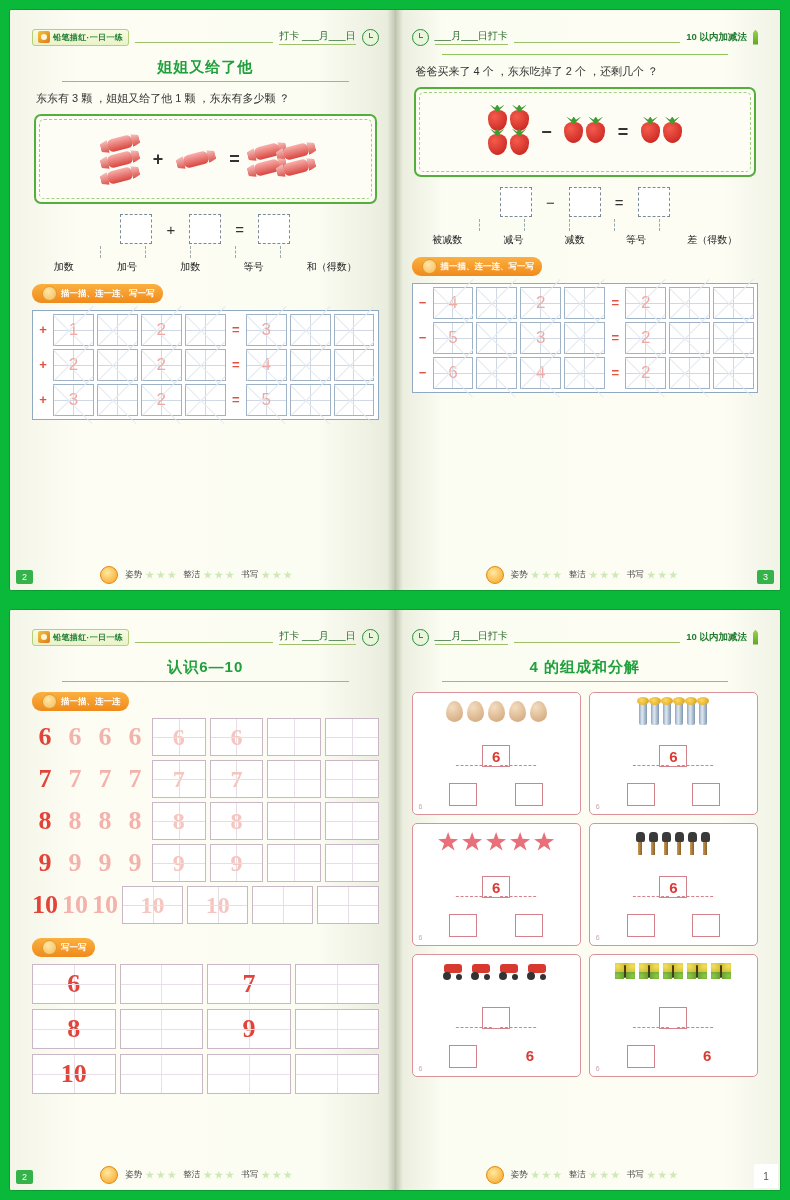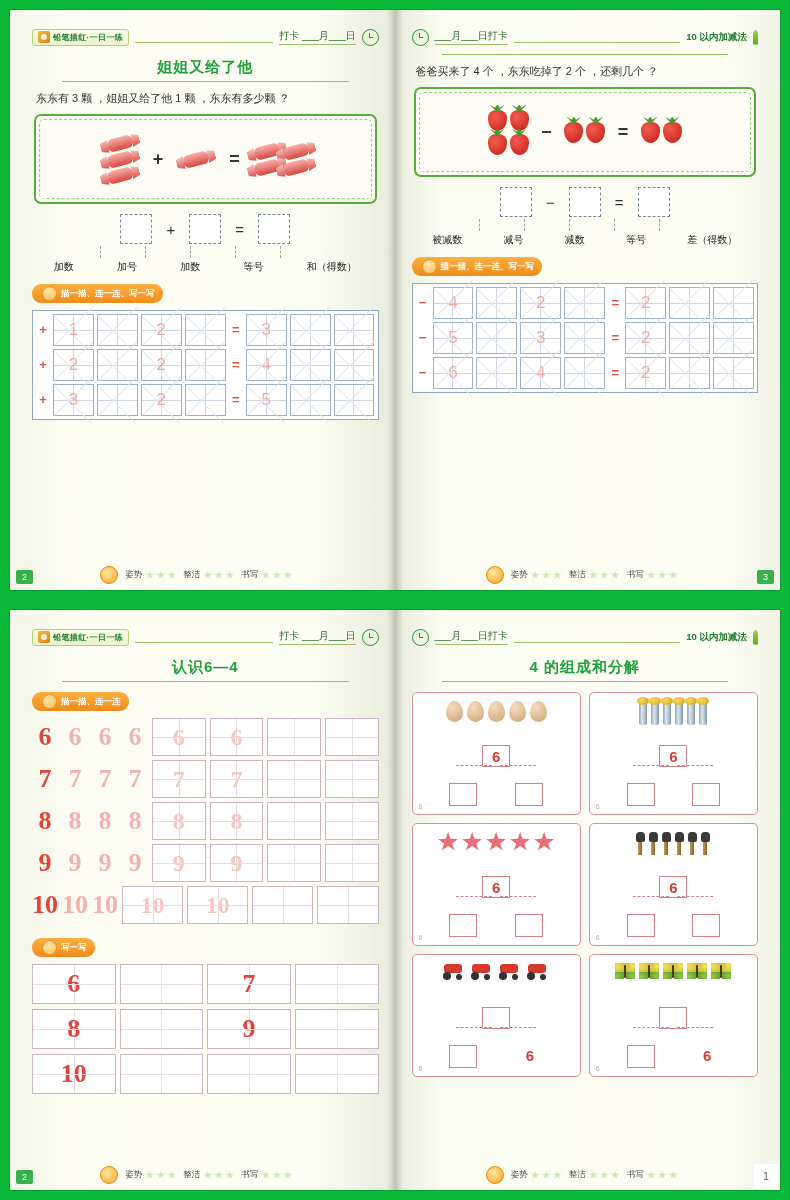--- a/index.html
+++ b/index.html
@@ -728,21 +728,21 @@
           <div class="hdr">
             <div class="logo-badge">
               <span class="logo-mark"></span>
               <span class="logo-text">铅笔描红·一日一练</span>
             </div>
             <div class="hdr-rule"></div>
             <div class="punch">打卡 ___月___日</div>
             <div class="clock"></div>
           </div>
 
-          <div class="title">认识6—4</div>
+          <div class="title">认识6—10</div>
           <div class="title-rule"></div>
 
           <div class="sec-tab">
             <span class="sec-face"></span>
             <span>描一描、连一连</span>
           </div>
 
           <div style="margin-top:5px;">
             <div class="trace-row">
               <span class="num-first">6</span>

